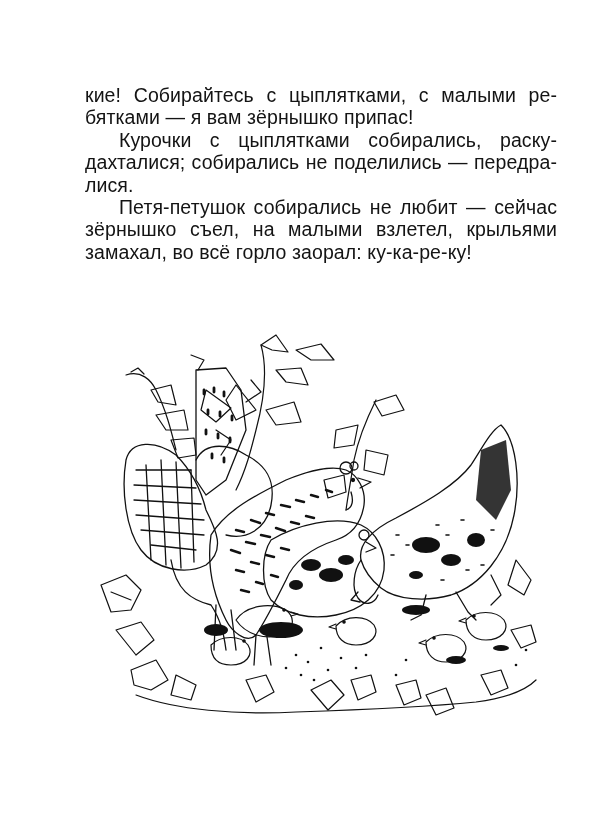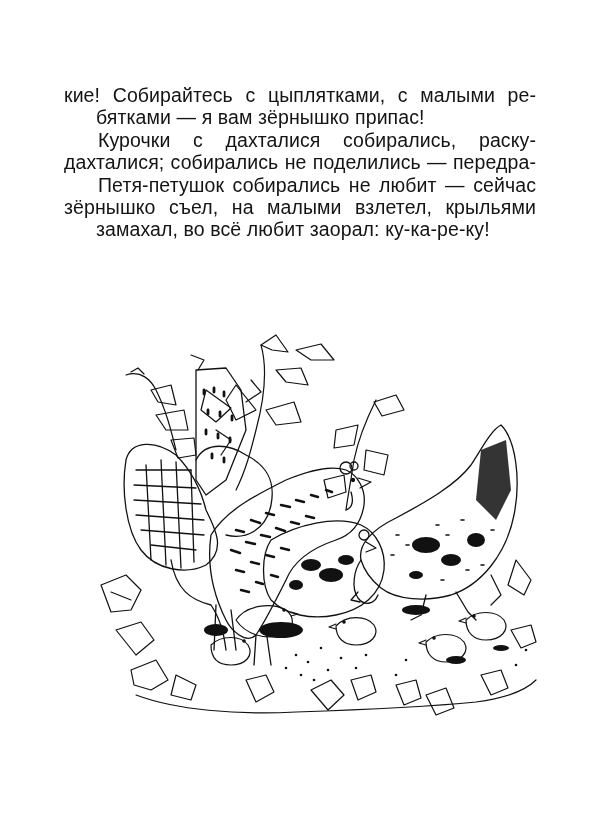--- a/index.html
+++ b/index.html
@@ -15,39 +15,38 @@
       color: #111111;
     }
     .page {
       position: absolute;
       left: 0; top: 0;
       width: 600px; height: 821px;
       background: #ffffff;
     }
     .text-block {
       position: absolute;
-      left: 64px;
+      left: 85px;
       top: 84px;
       width: 472px;
       font-family: "Liberation Sans", sans-serif;
       font-size: 19.5px;
       line-height: 22.4px;
       color: #141414;
       letter-spacing: 0.1px;
     }
     .line {
       display: block;
       text-align: justify;
       text-align-last: justify;
       white-space: nowrap;
       height: 22.4px;
     }
     .line.last {
       text-align-last: left;
-      margin-left: 32px;
     }
     .line.indent {
       padding-left: 34px;
     }
     .illustration {
       position: absolute;
       left: 96px;
       top: 330px;
       width: 450px;
       height: 395px;
@@ -61,26 +60,27 @@
 </head>
 <body>
 
 <div class="page">
 
   <div class="text-block">
 
     <span class="line">кие! Собирайтесь с цыплятками, с малыми ре-</span>
     <span class="line last">бятками — я вам зёрнышко припас!</span>
 
-    <span class="line indent">Курочки с дахталися собирались, раску-</span>
+    <span class="line indent">Курочки с цыплятками собирались, раску-</span>
     <span class="line">дахталися; собирались не поделились — передра-</span>
+    <span class="line last">лися.</span>
 
     <span class="line indent">Петя-петушок собирались не любит — сейчас</span>
     <span class="line">зёрнышко съел, на малыми взлетел, крыльями</span>
-    <span class="line last">замахал, во всё любит заорал: ку-ка-ре-ку!</span>
+    <span class="line last">замахал, во всё горло заорал: ку-ка-ре-ку!</span>
   </div>
 
   <div class="illustration" title="Black-and-white pen drawing of a rooster and hens with chicks pecking grain among leafy plants">
     <svg viewBox="0 0 450 395" xmlns="http://www.w3.org/2000/svg" fill="none" stroke="#111" stroke-width="1.3" stroke-linecap="round" stroke-linejoin="round">
 
       <g stroke-width="1.2">
         <path d="M165 15 C172 40 168 70 160 100 C155 120 150 140 140 160"></path>
         <path d="M165 15 L180 5 L192 22 L176 20 Z"></path>
         <path d="M200 20 L225 14 L238 30 L215 30 Z"></path>
         <path d="M180 40 L205 38 L212 55 L190 52 Z"></path>

